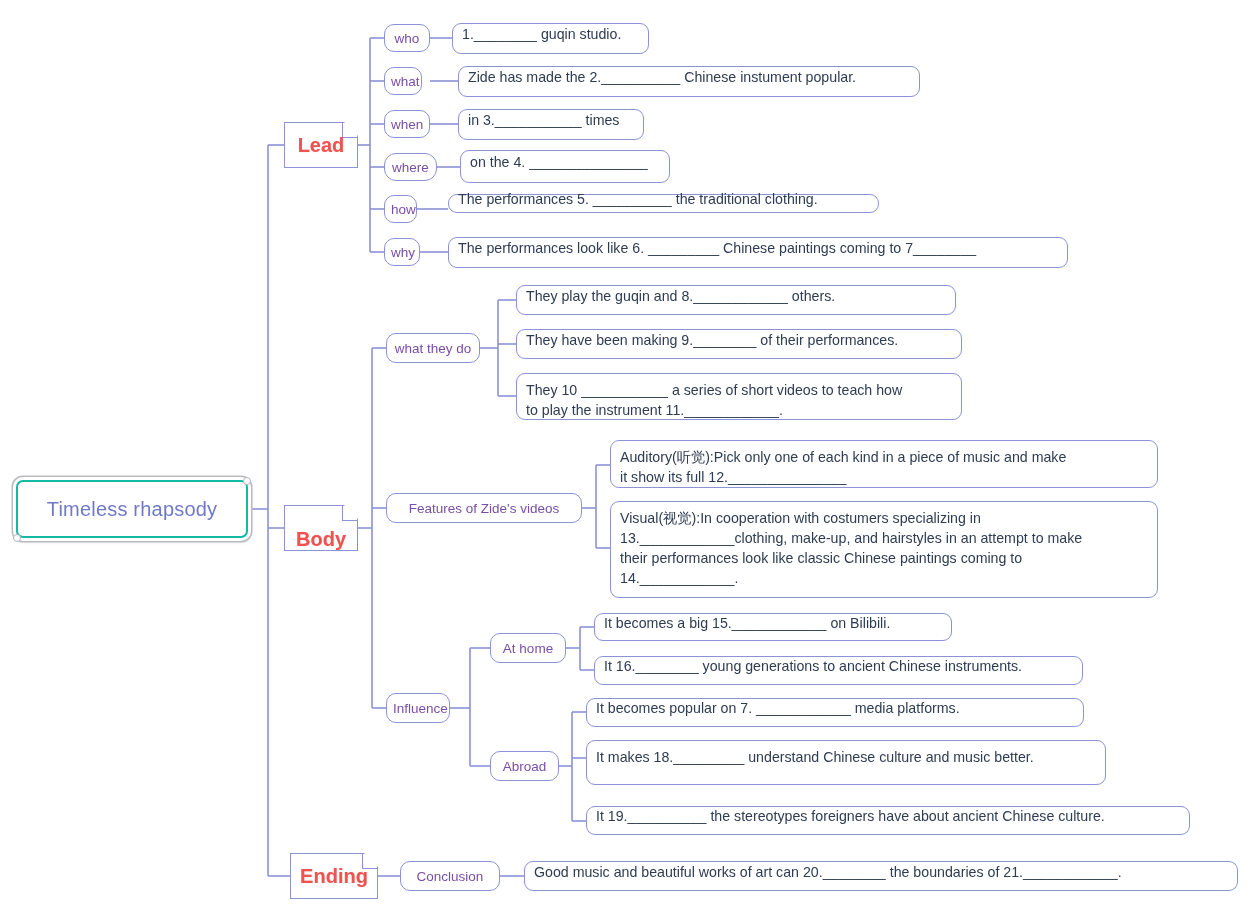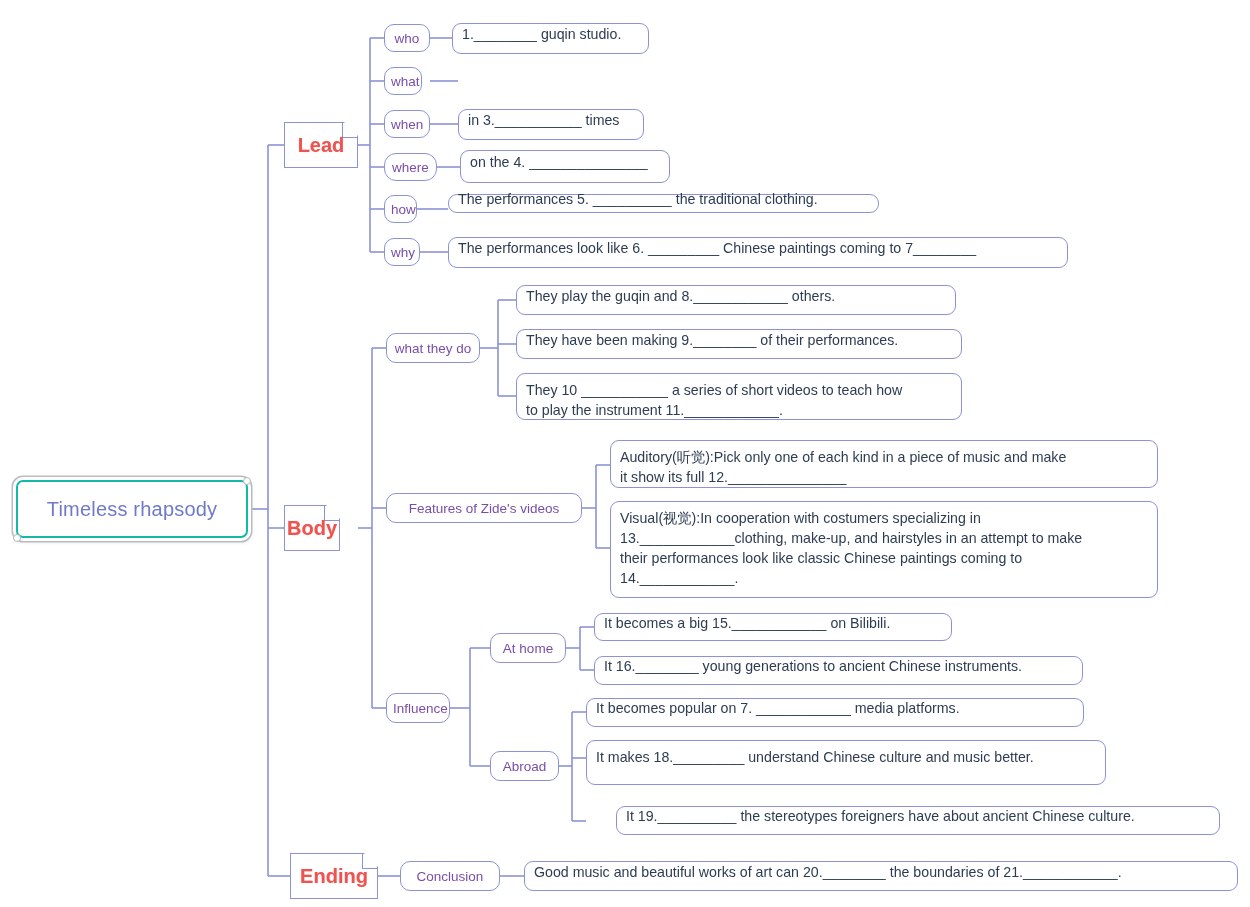--- a/index.html
+++ b/index.html
@@ -201,21 +201,21 @@
   </div>
   <div class="handle" style="left:243px; top:477px;"></div>
   <div class="handle" style="left:13px; top:534px;"></div>
 
   <div class="node section" style="left:284px; top:122px; width:74px; height:46px;">
     <span class="foldbox"></span>
     <span class="foldline"></span>
     <span class="label">Lead</span>
   </div>
 
-  <div class="node section" style="left:284px; top:505px; width:56px; height:46px;">
+  <div class="node section" style="left:284px; top:505px; width:74px; height:46px;align-items:flex-end;">
     <span class="foldbox"></span>
     <span class="foldline"></span>
     <span class="label">Body</span>
   </div>
 
   <div class="node section" style="left:290px; top:853px; width:88px; height:46px;">
     <span class="foldbox"></span>
     <span class="foldline"></span>
     <span class="label">Ending</span>
   </div>
@@ -234,20 +234,23 @@
   </div>
   <div class="node pill" style="left:384px; top:195px; width:33px; height:28px;">
     <span class="label">how</span>
   </div>
   <div class="node pill" style="left:384px; top:238px; width:36px; height:28px;">
     <span class="label">why</span>
   </div>
 
   <div class="node content" style="left:452px; top:23px; width:197px; height:31px;">
     <span class="label">1.________ guqin studio.</span>
+  </div>
+  <div class="node content" style="left:458px; top:66px; width:462px; height:31px;">
+    <span class="label">Zide has made the 2.__________ Chinese instument popular.</span>
   </div>
   <div class="node content" style="left:458px; top:109px; width:186px; height:31px;">
     <span class="label">in 3.___________ times</span>
   </div>
   <div class="node content" style="left:460px; top:150px; width:210px; height:33px;">
     <span class="label">on the 4. _______________</span>
   </div>
   <div class="node content" style="left:448px; top:194px; width:431px; height:19px;">
     <span class="label">The performances 5. __________ the traditional clothing.</span>
   </div>
@@ -302,21 +305,21 @@
   <div class="node content" style="left:594px; top:656px; width:489px; height:29px;">
     <span class="label">It 16.________ young generations to ancient Chinese instruments.</span>
   </div>
 
   <div class="node content" style="left:586px; top:698px; width:498px; height:29px;">
     <span class="label">It becomes popular on 7. ____________ media platforms.</span>
   </div>
   <div class="node content multiline" style="left:586px; top:740px; width:520px; height:45px;">
     <span class="label">It makes 18._________ understand Chinese culture and music better.</span>
   </div>
-  <div class="node content" style="left:586px; top:806px; width:604px; height:29px;margin-left:30px;">
+  <div class="node content" style="left:586px; top:806px; width:604px; height:29px;">
     <span class="label">It 19.__________ the stereotypes foreigners have about ancient Chinese culture.</span>
   </div>
 
   <div class="node pill" style="left:400px; top:861px; width:100px; height:30px;">
     <span class="label">Conclusion</span>
   </div>
   <div class="node content" style="left:524px; top:861px; width:714px; height:30px;">
     <span class="label">Good music and beautiful works of art can 20.________ the boundaries of 21.____________.</span>
   </div>
 

